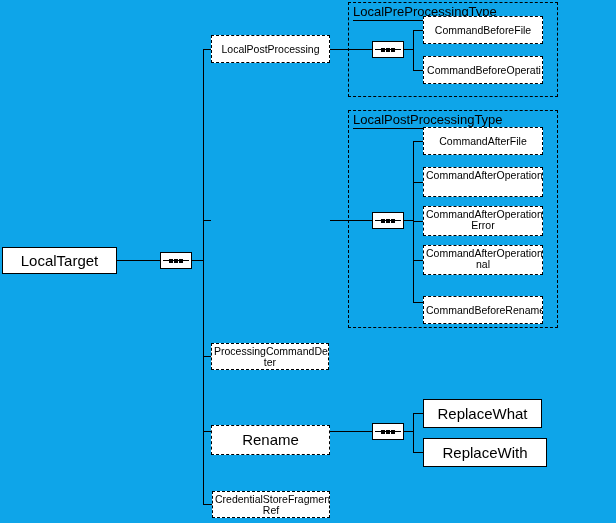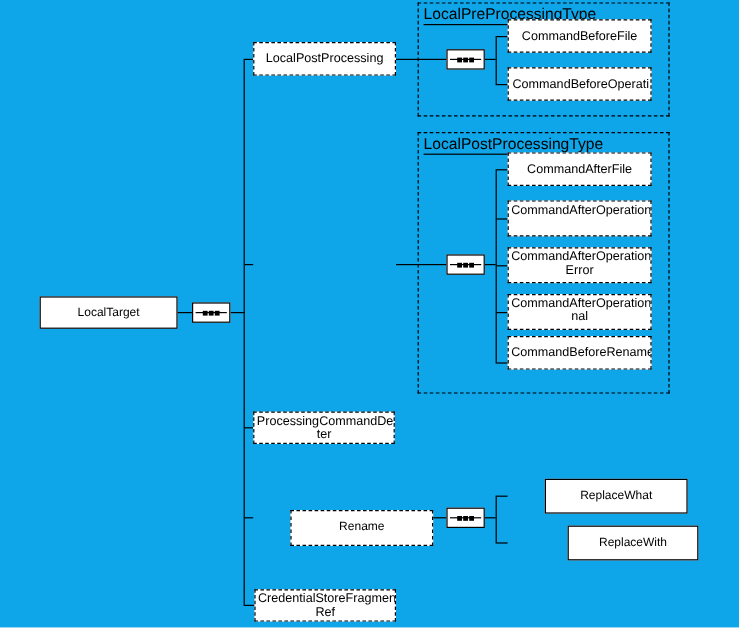--- a/index.html
+++ b/index.html
@@ -8,21 +8,21 @@
     font-family:"Liberation Sans", sans-serif; color:#000;
     overflow:hidden;
   }
   .h { position:absolute; height:1px; background:#000; }
   .v { position:absolute; width:1px;  background:#000; }
   .el { position:absolute; box-sizing:border-box; background:#fff; }
   .dashed { border:1px dashed #000;text-align:center; }
   .solid  { border:1px solid  #000; }
   .center { text-align:center; }
   .small  { font-size:10.5px; }
-  .big    { font-size:10px;margin-left:31px; }
+  .big    { font-size:15px; }
   .leftclip { white-space:nowrap; overflow:hidden; padding-left:2px; }
   .two { padding-top:2px; }
   .two .ln { display:block; line-height:11px; padding:0 2px; white-space:nowrap; overflow:hidden; }
   .container { position:absolute; box-sizing:border-box; border:1px dashed #000; background:transparent; }
   .ctitle { position:absolute; left:4px; top:1px; font-size:13px; white-space:nowrap;
             border-bottom:1px solid #000; padding:0 22px 1px 0; }
   .seq { position:absolute; width:32px; height:17px; box-sizing:border-box;
          border:1px solid #000; background:#fff; }
   .seq .bar { position:absolute; left:2px; right:2px; top:7px; height:1px; background:#000; }
   .seq .dots { position:absolute; left:50%; top:50%; transform:translate(-50%,-50%); display:flex; gap:1px; }
@@ -124,18 +124,18 @@
     <span class="ln">CommandAfterOperation</span>
   </div>
   <div class="el dashed small two" style="left:423px;top:206px;width:120px;height:30px">
     <span class="ln">CommandAfterOperation</span>
     <span class="ln">Error</span>
   </div>
   <div class="el dashed small two" style="left:423px;top:245px;width:120px;height:30px">
     <span class="ln">CommandAfterOperation</span>
     <span class="ln">nal</span>
   </div>
-  <div class="el dashed small leftclip" style="left:423px;top:280px;width:120px;height:28px;line-height:26px">CommandBeforeRename</div>
+  <div class="el dashed small leftclip" style="left:423px;top:296px;width:120px;height:28px;line-height:26px">CommandBeforeRename</div>
 
   <div class="el solid big center" style="left:423px;top:399px;width:119px;height:29px;line-height:27px">ReplaceWhat</div>
-  <div class="el solid big center" style="left:442px;top:438px;width:109px;height:29px;line-height:27px">ReplaceWith</div>
+  <div class="el solid big center" style="left:423px;top:438px;width:124px;height:29px;line-height:27px">ReplaceWith</div>
 
 </div>
 
 </body></html>

